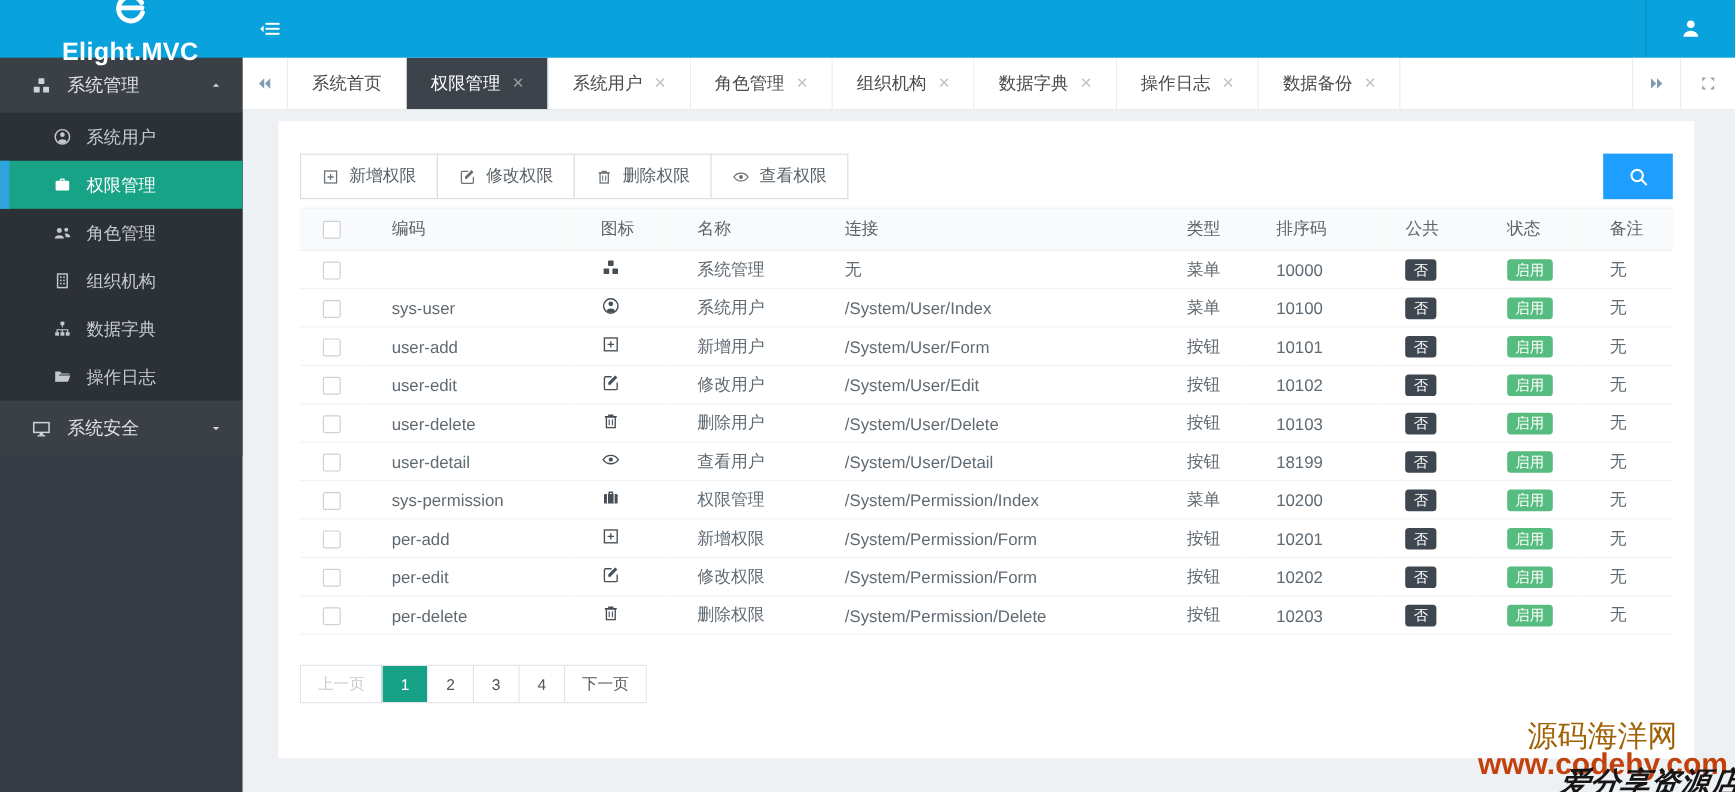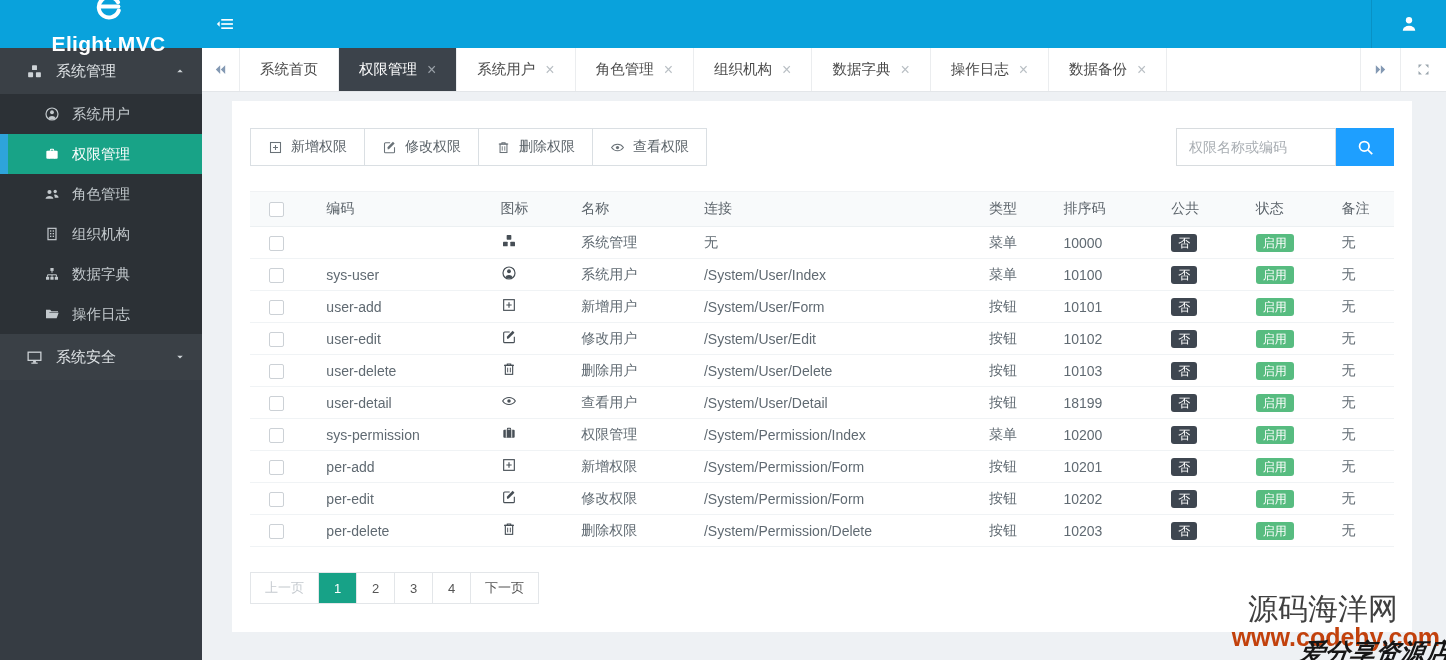--- a/index.html
+++ b/index.html
@@ -63,21 +63,21 @@
   .tool-btn:first-child { margin-left:0; }
   .tool-btn .icon svg { width:15px; height:15px; color:#6a7278; }
   .search-box { display:flex; }
   .search-input { width:160px; height:38px; border:1px solid #d8dcdf; padding:0 12px;
     font-size:14px; color:#333; outline:none; }
   .search-input::placeholder { color:#a8adb2; }
   .search-btn { width:58px; height:38px; background:#1e9fff; border:none; color:#fff;
     display:flex; align-items:center; justify-content:center; cursor:pointer; }
   .search-btn svg { width:19px; height:19px; }
 
-  table { width:100%; border-collapse:collapse; table-layout:fixed; margin-top:25px; }
+  table { width:100%; border-collapse:collapse; table-layout:fixed; margin-top:7px; }
   thead th { background:#f8fafb; height:35px; font-weight:normal; color:#5c646b; font-size:14px;
     text-align:left; padding-left:24px; border-top:1px solid #f0f2f4; border-bottom:1px solid #ecf0f2; }
   tbody td { height:32px; padding-left:24px; font-size:14px; color:#606a72;
     border-bottom:1px solid #f0f3f5; white-space:nowrap; overflow:hidden; }
   th.col-check, td.col-check { text-align:center; padding-left:0; }
   .checkbox { display:inline-block; width:15px; height:15px; border:1px solid #ccd1d6;
     border-radius:2px; background:#fff; vertical-align:middle; cursor:pointer; }
   .cell-icon .icon { display:inline-block; }
   .cell-icon svg { width:16px; height:16px; color:#474f56; }
   .badge { display:inline-block; padding:3px 7px; border-radius:3px; font-size:12px; color:#fff; line-height:1; }
@@ -85,21 +85,21 @@
   .badge-green { background:#57bc80; }
 
   .pager { display:inline-flex; border:1px solid #e3e6e9; margin-top:25px; }
   .page-btn { min-width:38px; height:30px; border:none; border-left:1px solid #e3e6e9;
     background:#fff; font-size:13px; color:#555; cursor:pointer; padding:0 10px; }
   .page-btn.prev { border-left:none; padding:0 14px; color:#c6cbd0; }
   .page-btn.next { padding:0 14px; }
   .page-btn.active { background:#17a287; color:#fff; }
 
   .watermark { position:absolute; right:2px; bottom:-2px; width:300px; height:66px; pointer-events:none; }
-  .wm1 { position:absolute; right:46px; bottom:32px; font-size:30px; color:#404040; font-weight:500; white-space:nowrap; }
+  .wm1 { position:absolute; right:46px; bottom:32px; font-size:25px; color:#a16207; font-weight:500; white-space:nowrap; }
   .wm2 { position:absolute; right:4px; bottom:10px; font-size:25px; font-weight:bold; color:#c2410c; white-space:nowrap; }
   .wm3 { position:absolute; right:-6px; bottom:-7px; font-size:25px; font-weight:bold; font-style:italic;
     color:#161616; transform:skewX(-8deg); white-space:nowrap; }
 </style>
 </head>
 <body>
 
 <header class="topbar">
   <div class="brand-area">
     <span class="icon logo">
@@ -334,21 +334,20 @@
             <span class="icon ">
               <svg viewBox="0 0 24 24">
                 <path d="M2.5 12S6 6.8 12 6.8 21.5 12 21.5 12 18 17.2 12 17.2 2.5 12 2.5 12z" fill="none" stroke="currentColor" stroke-width="1.7"></path>
                 <circle cx="12" cy="12" r="2.6" fill="currentColor"></circle>
               </svg>
             </span>
             <span>查看权限</span>
           </button>
         </div>
       <div class="search-box">
-        <input class="search-input" placeholder="权限名称或编码" style="">
         <button class="search-btn">
           <span class="icon">
             <svg viewBox="0 0 24 24">
                 <circle cx="10.5" cy="10.5" r="6" fill="none" stroke="currentColor" stroke-width="2.2"></circle>
                 <path d="M15 15l5.5 5.5" stroke="currentColor" stroke-width="2.2"></path>
               </svg>
           </span>
         </button>
       </div>
     </div>

